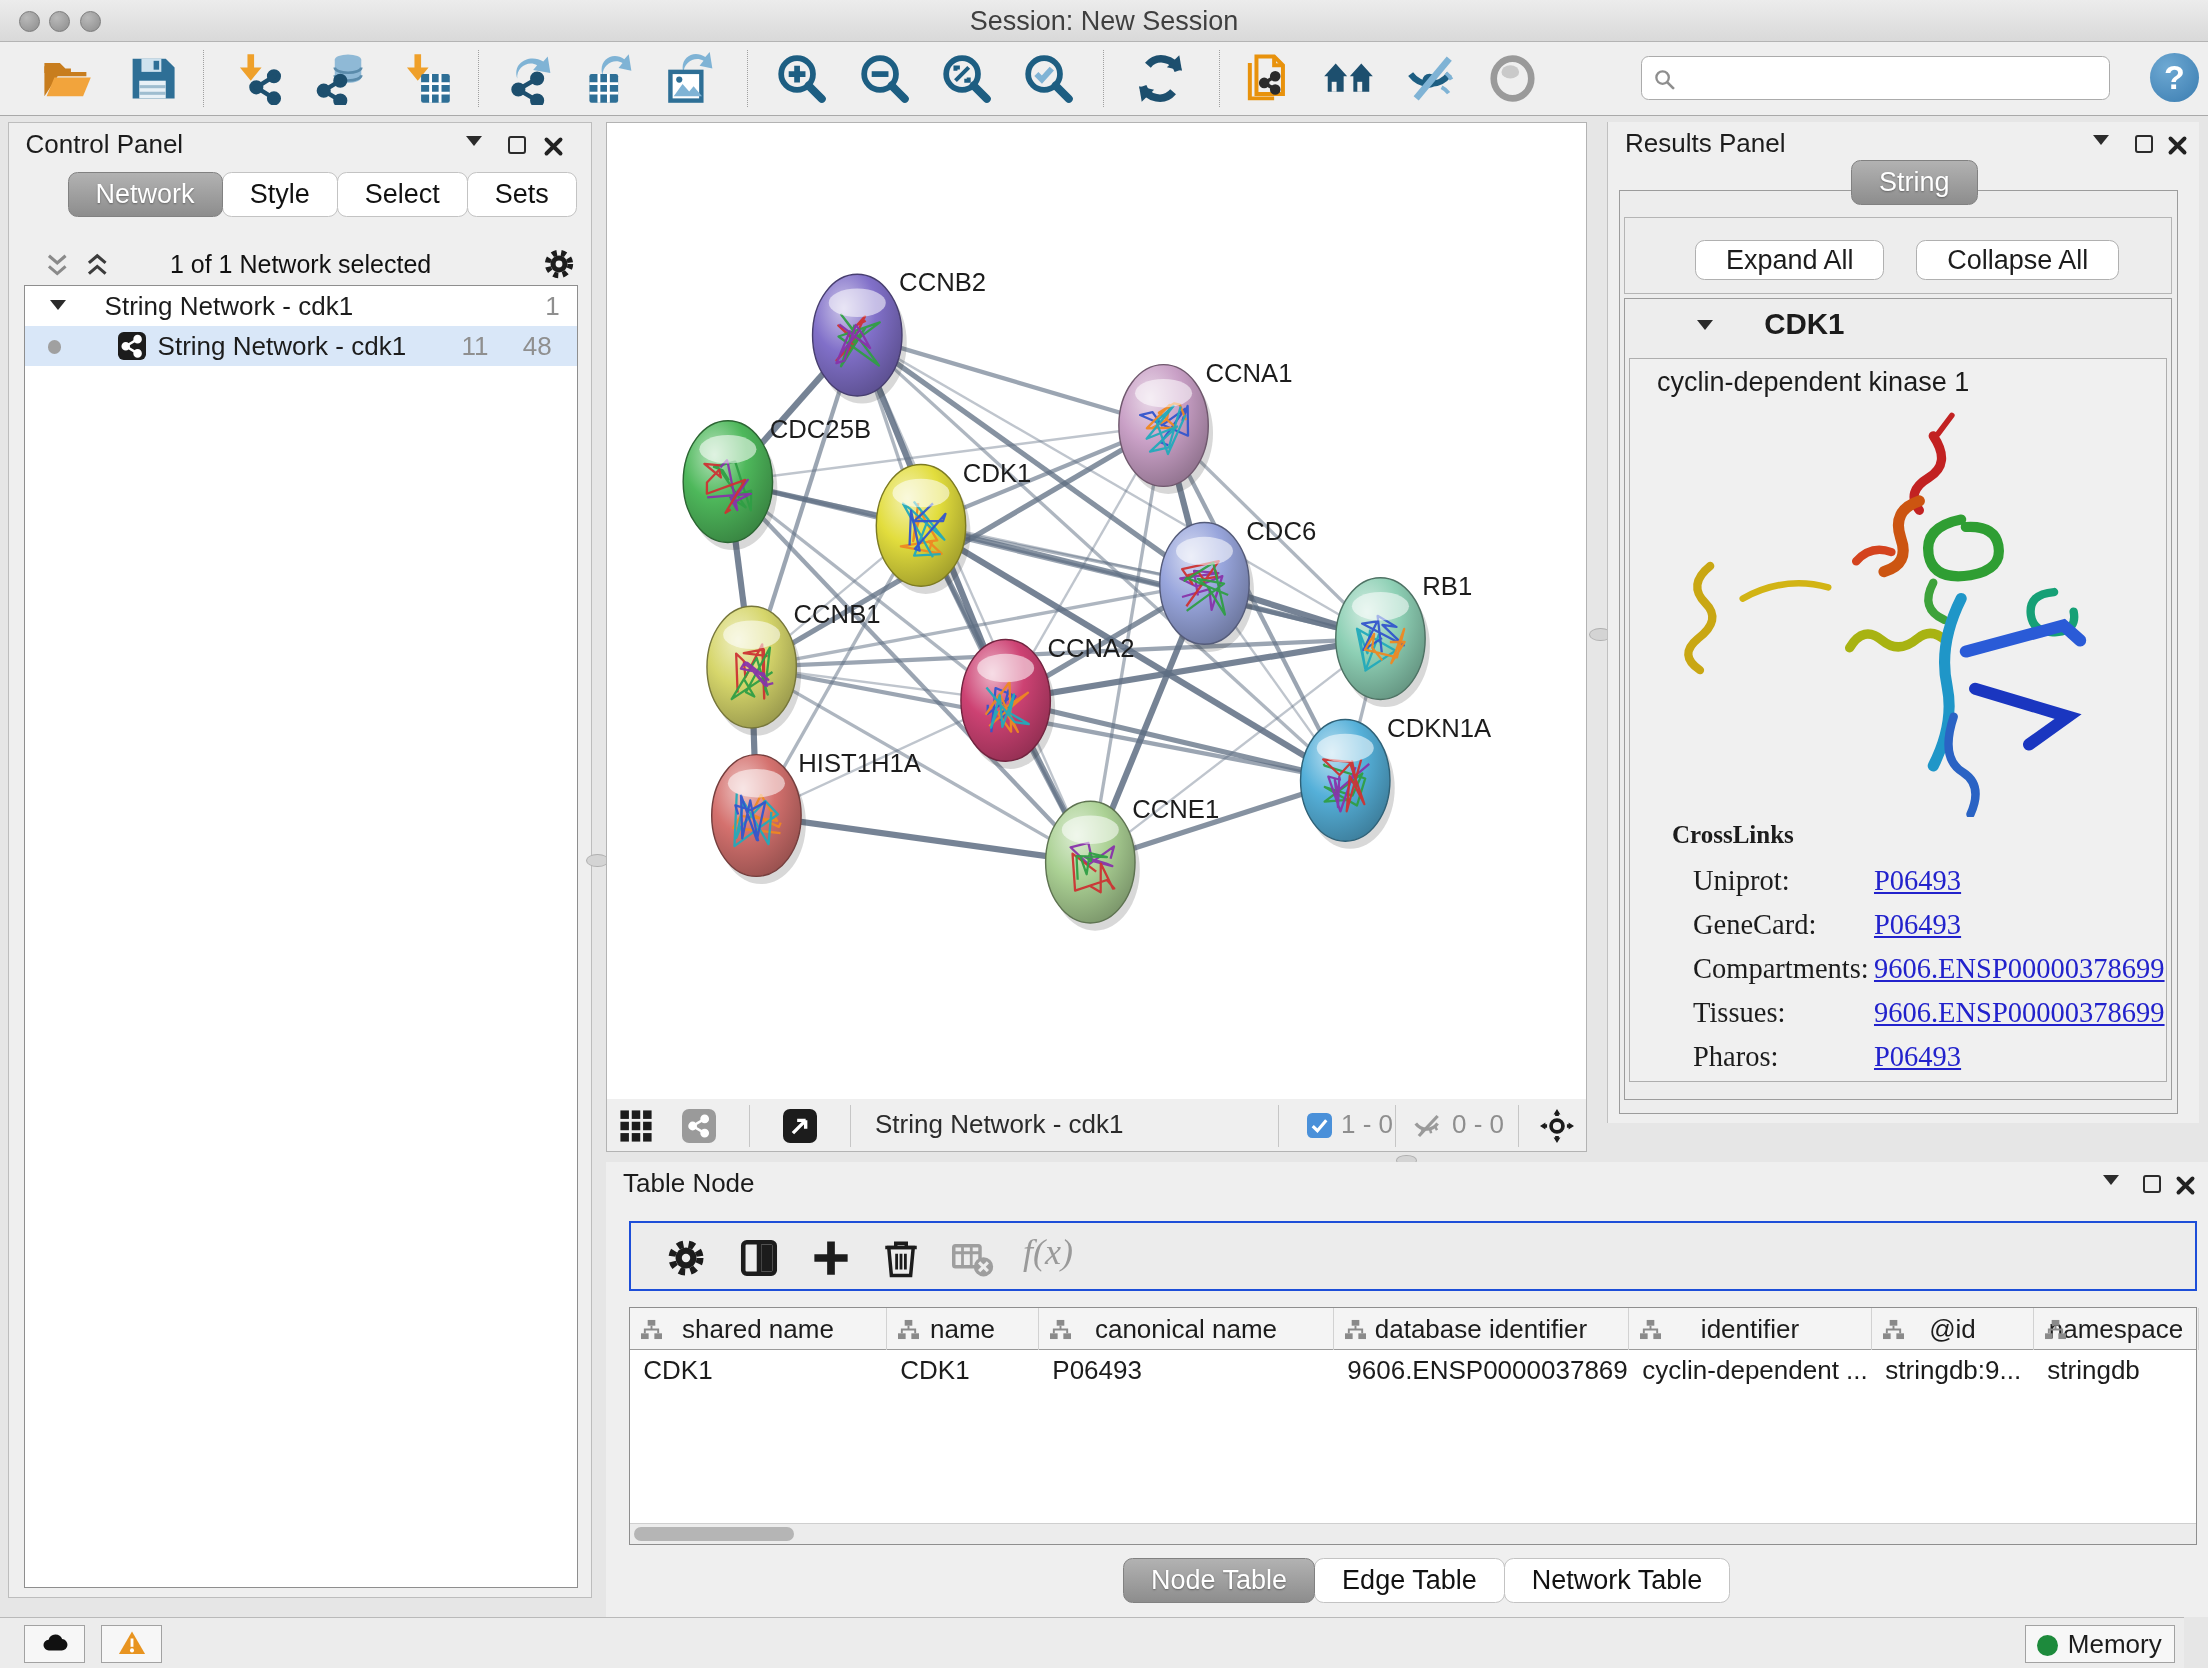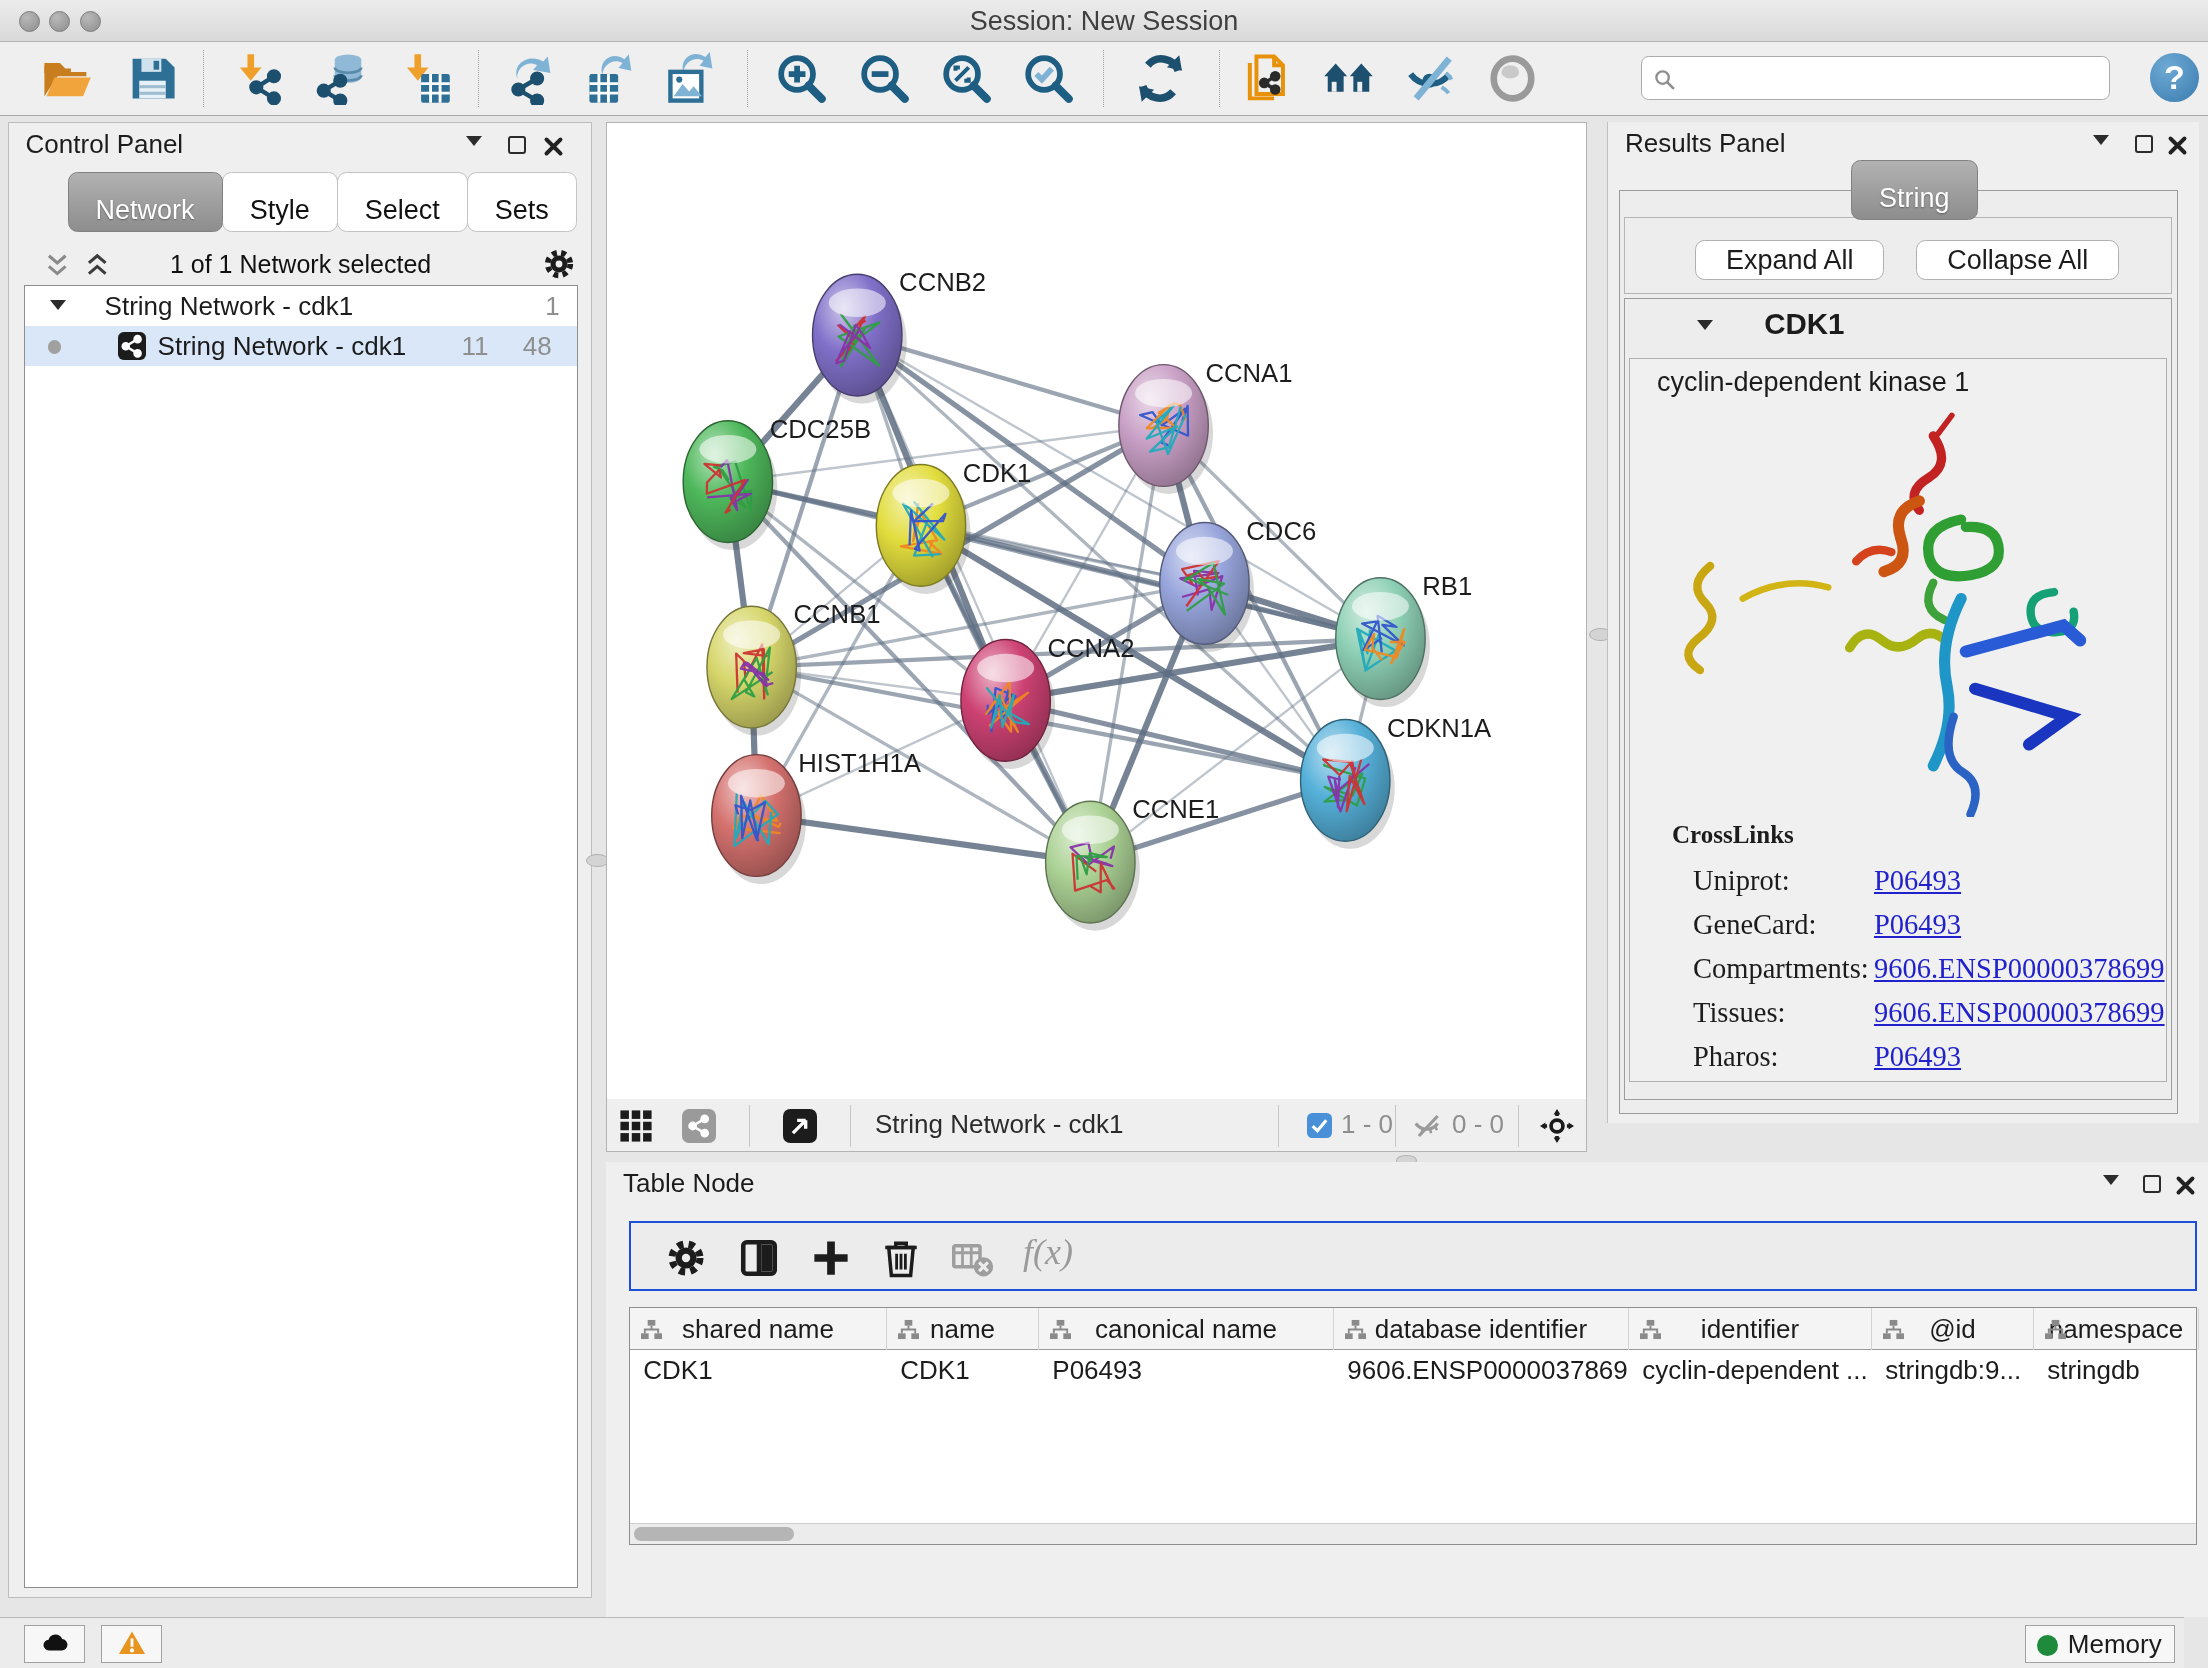--- a/index.html
+++ b/index.html
@@ -32,21 +32,21 @@
 
   
   .panel-title { position:absolute; left:17px; top:5.7px; font-size:26px; color:#1c1c1c; }
   .ph-ctl { position:absolute; top:13.3px; cursor:pointer; }
   .tri-down { width:0; height:0; border-left:9.5px solid transparent; border-right:9.5px solid transparent;
     border-top:11.4px solid #2b2b2b; }
   .tri-down.sm { border-left-width:8.6px; border-right-width:8.6px; border-top-width:10.5px; }
   .float-box { width:18px; height:18px; border:2.9px solid #2b2b2b; border-radius:2.9px; }
   .x-ic svg { width:21px; height:21px; }
 
-  .seg { display:inline-block; height:60px; line-height:43px; padding:16px 27px; font-size:27px;
+  .seg { display:inline-block; height:45px; line-height:43px; padding:0 27px; font-size:27px;
     background:#fff; border:1px solid #c3c3c3; color:#111; margin-right:-1px; cursor:pointer;
     border-radius:9.5px; position:relative; }
   .seg.on { background:linear-gradient(#b2b2b2,#8d8d8d); color:#fff; border-color:#818181;
     text-shadow:0 1px 1.9px rgba(0,0,0,.35); z-index:2; }
 
   
   #control-panel { position:absolute; left:7.6px; top:122px; width:584px; height:1476px;
     background:#efefef; border:1px solid #bdbdbd; }
   #cp-tabs { position:absolute; left:59px; top:49px; white-space:nowrap; }
   #cp-subhead { position:absolute; left:15px; top:120px; width:554px; height:42px; }
@@ -820,20 +820,21 @@
           <div class="td" style="width: 295px;">9606.ENSP00000378699</div>
           <div class="td" style="width: 243px;">cyclin-dependent ...</div>
           <div class="td" style="width: 162px;">stringdb:9...</div>
           <div class="td" style="width: 165px;">stringdb</div>
         </div>
       </div>
     <div id="t-scroll">
       <div id="t-thumb"></div>
     </div>
   </div>
+  <div id="tp-tabs"><div class="seg on">Node Table</div><div class="seg">Edge Table</div><div class="seg">Network Table</div></div>
 </div>
 
 <div id="status-bar">
   <div class="sb-btn" style="left:24px">
     <svg viewBox="0 0 24 24">
         <path d="M7 18a4.5 4.5 0 01-.4-9A6 6 0 0118 8.5 4 4 0 0117.5 18z" fill="#111"></path>
       </svg>
   </div>
   <div class="sb-btn" style="left:101px">
     <svg viewBox="0 0 24 24">

